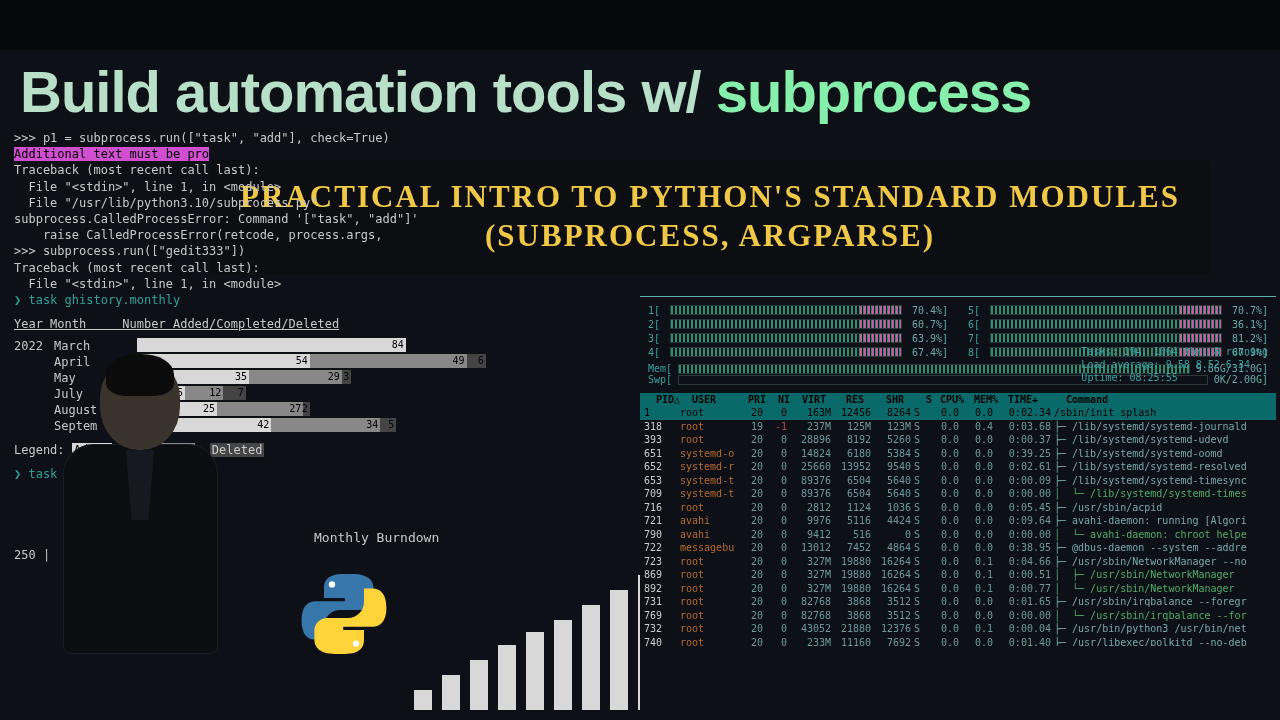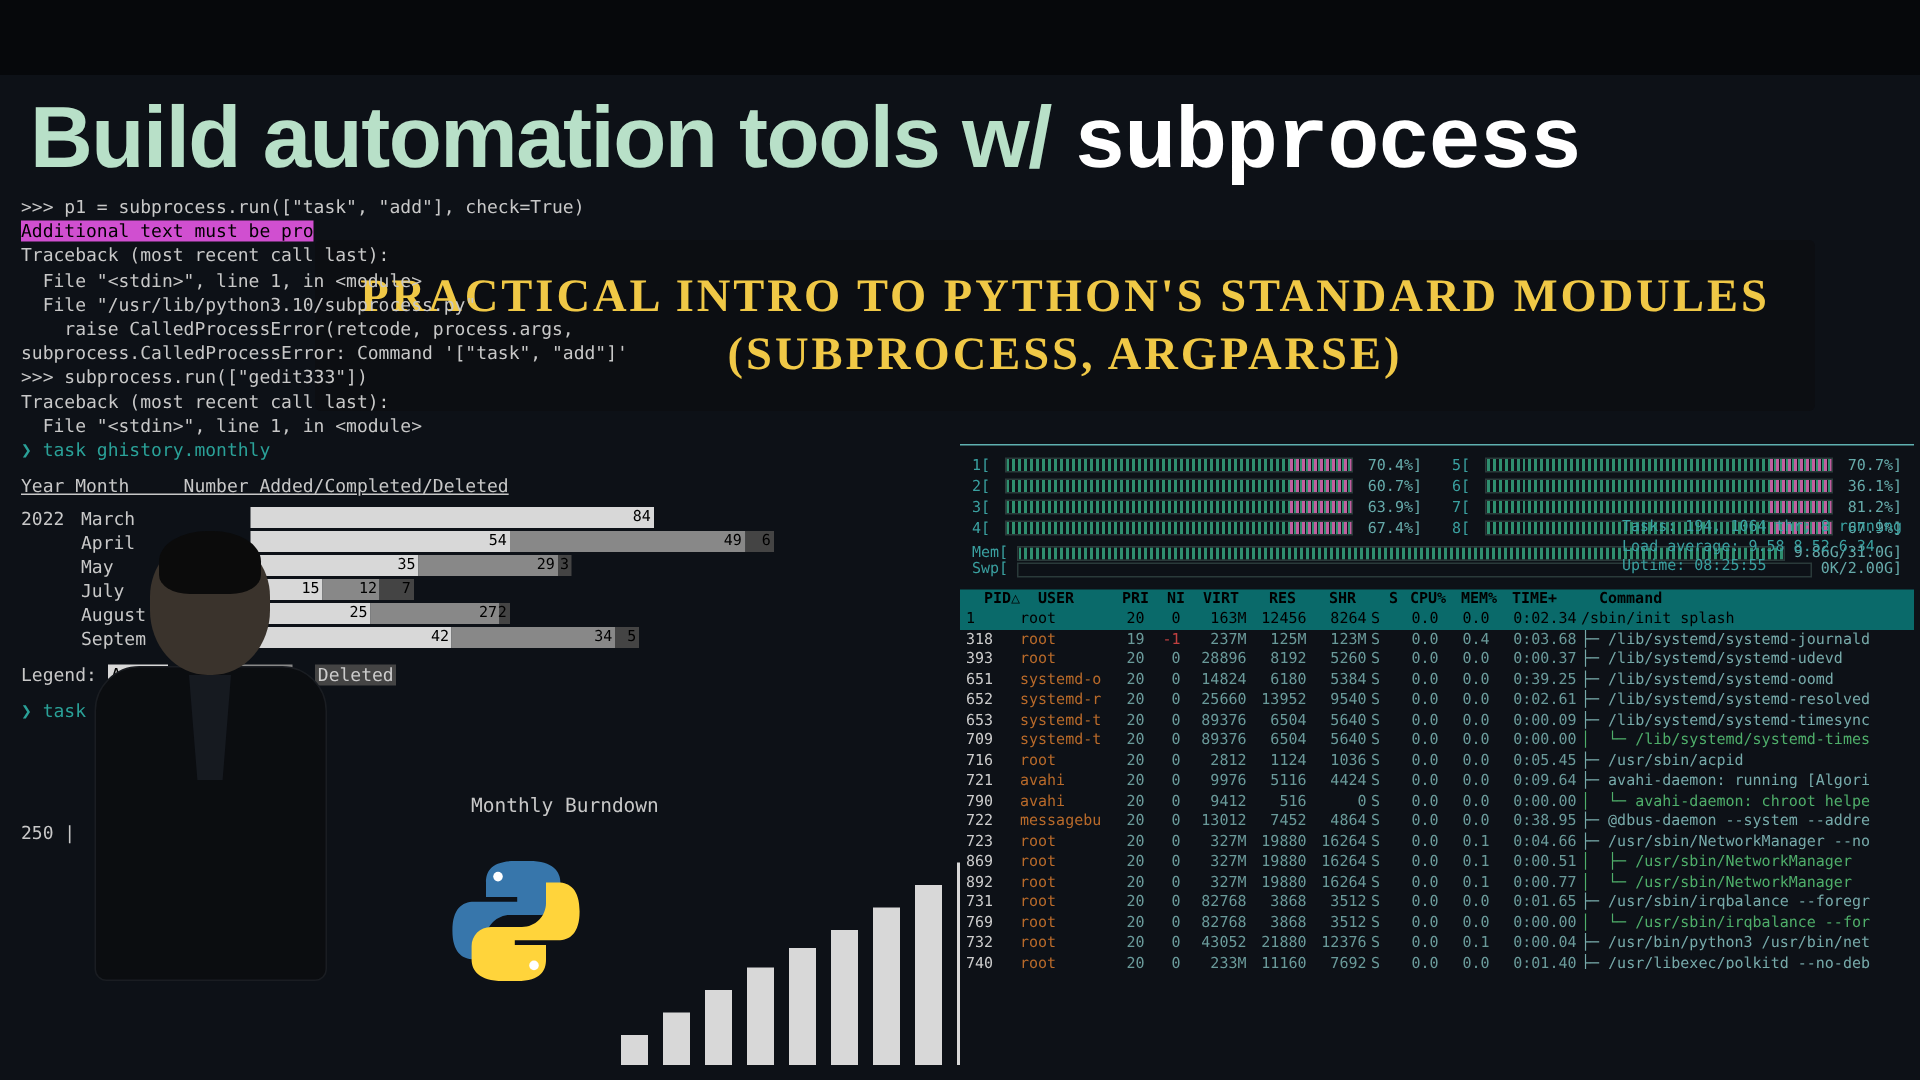--- a/index.html
+++ b/index.html
@@ -5,21 +5,21 @@
   * { margin: 0; padding: 0; box-sizing: border-box; }
   html, body { width: 1280px; height: 720px; overflow: hidden; background: #0a0e14; font-family: 'Consolas', 'Monaco', monospace; }
   .stage { position: relative; width: 1280px; height: 720px; background: #0d1117; }
 
   .title-main {
     position: absolute; top: 58px; left: 20px; right: 20px;
     font-size: 58px; font-weight: 700; letter-spacing: -1px;
     font-family: 'Segoe UI', Arial, sans-serif;
   }
   .title-main .t1 { color: #b8e0c8; }
-  .title-main .t2 { color: #ffffff; font-family: Liberation Mono, monospace; }
+  .title-main .t2 { color: #86efac; }
 
   .subtitle-box {
     position: absolute; top: 160px; left: 210px; width: 1000px;
     background: #0c0e12; padding: 18px 26px; border-radius: 4px;
     font-family: Liberation Serif, serif;
     font-size: 31px; font-weight: 600; letter-spacing: 2px;
     color: #f0c846; text-align: center; line-height: 1.25;
   }
 
   .term-left {
@@ -31,21 +31,21 @@
   .term-left .line { white-space: pre; }
   .hl-magenta { background: #d04fd0; color: #000; }
   .prompt-cyan { color: #2aa198; }
   .tbl-header { text-decoration: underline; }
 
   .history-table { margin-top: 6px; font-size: 12px; }
   .history-table .row { display: flex; height: 16px; }
   .history-table .y { width: 40px; }
   .history-table .m { width: 83px; }
   .history-table .bars { flex: 1; display: flex; align-items: center; position: relative; height: 14px; }
-  .bar-add { background: #d8d8d8; height: 14px; margin-left: 30px; }
+  .bar-add { background: #d8d8d8; height: 14px; }
   .bar-comp { background: #888; height: 14px; }
   .bar-del { background: #444; height: 14px; }
   .bar-num { font-size: 10px; color: #000; padding: 0 2px; }
 
   .legend { margin-top: 8px; }
   .legend .lbl { color: #c8c8c8; margin-top: 30px; }
   .legend .ad { background: #d8d8d8; color: #000; padding: 0 2px; }
   .legend .co { background: #888; color: #000; padding: 0 2px; }
   .legend .de { background: #444; color: #ccc; padding: 0 2px; }
 
@@ -133,22 +133,22 @@
 <div class="stage">
 
   <div class="top-fade"></div>
 
   <div class="term-left">
     <div class="line">&gt;&gt;&gt; p1 = subprocess.run(["task", "add"], check=True)</div>
     <div class="line"><span class="hl-magenta">Additional text must be pro</span></div>
     <div class="line">Traceback (most recent call last):</div>
     <div class="line">  File "&lt;stdin&gt;", line 1, in &lt;module&gt;</div>
     <div class="line">  File "/usr/lib/python3.10/subprocess.py"</div>
+    <div class="line">subprocess.CalledProcessError: Command '["task", "add"]'</div>
     <div class="line">    raise CalledProcessError(retcode, process.args,</div>
-    <div class="line">subprocess.CalledProcessError: Command '["task", "add"]'</div>
     <div class="line">&gt;&gt;&gt; subprocess.run(["gedit333"])</div>
     <div class="line">Traceback (most recent call last):</div>
     <div class="line">  File "&lt;stdin&gt;", line 1, in &lt;module&gt;</div>
     <div class="line prompt-cyan">❯ task ghistory.monthly</div>
     <div style="height:8px"></div>
     <div class="line tbl-header">Year Month     Number Added/Completed/Deleted</div>
 
     <div class="history-table" id="history-table">
         <div class="row">
           <span class="y">2022</span>

